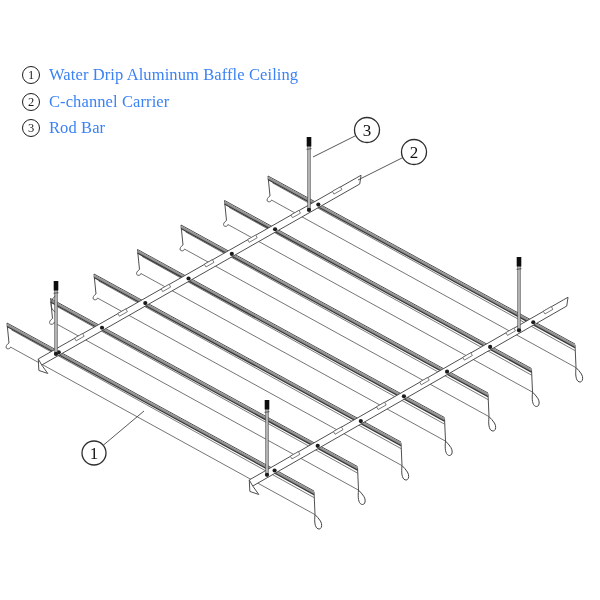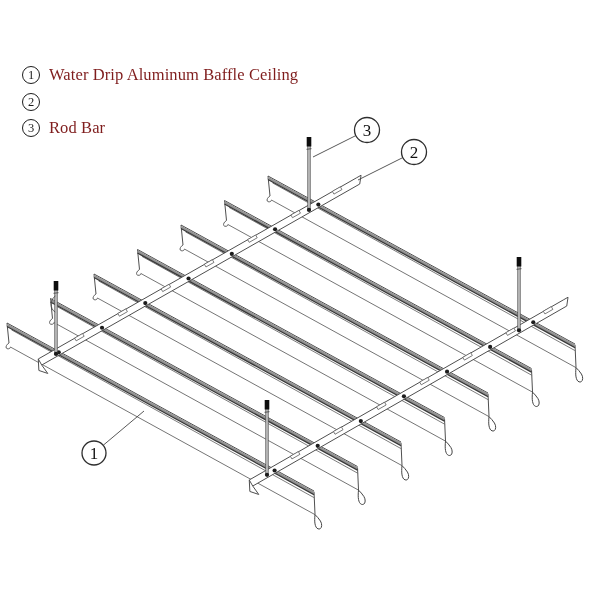--- a/index.html
+++ b/index.html
@@ -3,33 +3,34 @@
 <meta charset="utf-8">
 <style>
   html,body{margin:0;padding:0;}
   body{width:600px;height:600px;position:relative;background:#ffffff;overflow:hidden;
        font-family:"Liberation Serif", serif;}
   .legend{position:absolute;left:22px;top:62px;}
   .legend-row{display:flex;align-items:center;height:26.5px;}
   .ncirc{display:inline-flex;align-items:center;justify-content:center;
          width:16px;height:16px;border:1.3px solid #1d1d1d;border-radius:50%;
          font-size:12.5px;color:#1d1d1d;flex:0 0 auto;line-height:1;}
-  .ltext{margin-left:9px;font-size:16.5px;color:#7f1d1d;white-space:nowrap;letter-spacing:0.1px;}
+  .ltext{margin-left:9px;font-size:16.5px;color:#3b82f6;white-space:nowrap;letter-spacing:0.1px;}
   #diagram{position:absolute;left:0;top:0;width:600px;height:600px;}
 </style>
 </head>
 <body>
 
 <div class="legend">
   <div class="legend-row">
     <span class="ncirc">1</span>
     <span class="ltext">Water Drip Aluminum Baffle Ceiling</span>
   </div>
   <div class="legend-row">
     <span class="ncirc">2</span>
+    <span class="ltext">C-channel Carrier</span>
   </div>
   <div class="legend-row">
     <span class="ncirc">3</span>
     <span class="ltext">Rod Bar</span>
   </div>
 </div>
 
 <div id="diagram"><svg viewBox="0 0 600 600" width="600" height="600">
       <g>
         <g>

